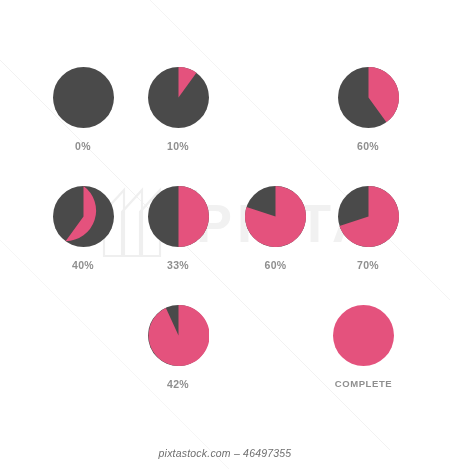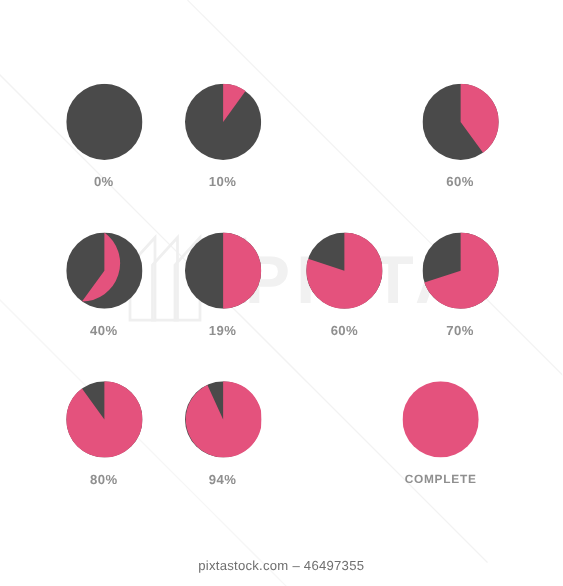--- a/index.html
+++ b/index.html
@@ -93,20 +93,21 @@
     bottom: 8px;
     width: 450px;
     text-align: center;
     z-index: 4;
   }
   .footer-text {
     font-family: "Liberation Sans", sans-serif;
     font-size: 10.5px;
     color: #6f6f6f;
     letter-spacing: 0.2px;
+    font-style: italic;
   }
 </style>
 </head>
 <body>
 
 <div id="stage">
 
   <svg class="diag-lines" viewBox="0 0 450 469" preserveAspectRatio="none">
     <line x1="-60" y1="0" x2="390" y2="450" stroke="#f2f2f2" stroke-width="1"></line>
     <line x1="150" y1="0" x2="600" y2="450" stroke="#f4f4f4" stroke-width="1"></line>
@@ -173,21 +174,21 @@
       <div class="pie-label">40%</div>
     </div>
 
     <div class="cell" style="left:130.5px; top:185.5px;">
       <div class="pie-wrap">
         <svg viewBox="0 0 100 100">
           <circle cx="50" cy="50" r="50" fill="#4a4a4a"></circle>
           <path d="M50 50 L50 0 A50 50 0 0 1 50 100 Z" fill="#e4527d"></path>
         </svg>
       </div>
-      <div class="pie-label">19%</div>
+      <div class="pie-label">33%</div>
     </div>
 
     <div class="cell" style="left:228px; top:185.5px;">
       <div class="pie-wrap">
         <svg viewBox="0 0 100 100">
           <circle cx="50" cy="50" r="50" fill="#4a4a4a"></circle>
           <path d="M50 50 L50 0 A50 50 0 1 1 2.45 34.55 Z" fill="#e4527d"></path>
         </svg>
       </div>
       <div class="pie-label">60%</div>
@@ -196,42 +197,33 @@
     <div class="cell" style="left:320.5px; top:185.5px;">
       <div class="pie-wrap">
         <svg viewBox="0 0 100 100">
           <circle cx="50" cy="50" r="50" fill="#4a4a4a"></circle>
           <path d="M50 50 L50 0 A50 50 0 1 1 2.45 65.45 Z" fill="#e4527d"></path>
         </svg>
       </div>
       <div class="pie-label">70%</div>
     </div>
 
-    <div class="cell" style="left:35.5px; top:304.5px;">
-      <div class="pie-wrap">
-        <svg viewBox="0 0 100 100">
-          <circle cx="50" cy="50" r="50" fill="#4a4a4a"></circle>
-          <path d="M50 50 L50 0 A50 50 0 1 1 20.61 9.55 Z" fill="#e4527d"></path>
-        </svg>
-      </div>
-      <div class="pie-label">80%</div>
-    </div>
 
     <div class="cell" style="left:130.5px; top:304.5px;">
       <div class="pie-wrap">
         <svg viewBox="0 0 100 100">
           <circle cx="50" cy="50" r="50" fill="#4a4a4a"></circle>
           <path d="M50 50 L50 0 A50 50 0 1 1 29.39 4.89 Z" fill="#e4527d"></path>
         </svg>
       </div>
-      <div class="pie-label">94%</div>
-    </div>
-
-
-    <div class="cell" style="left:305px; top:304.5px;">
+      <div class="pie-label">42%</div>
+    </div>
+
+
+    <div class="cell" style="left:316px; top:304.5px;">
       <div class="pie-wrap">
         <svg viewBox="0 0 100 100">
           <circle cx="50" cy="50" r="50" fill="#e4527d"></circle>
         </svg>
       </div>
       <div class="pie-label complete">COMPLETE</div>
     </div>
 
   </div>
 

